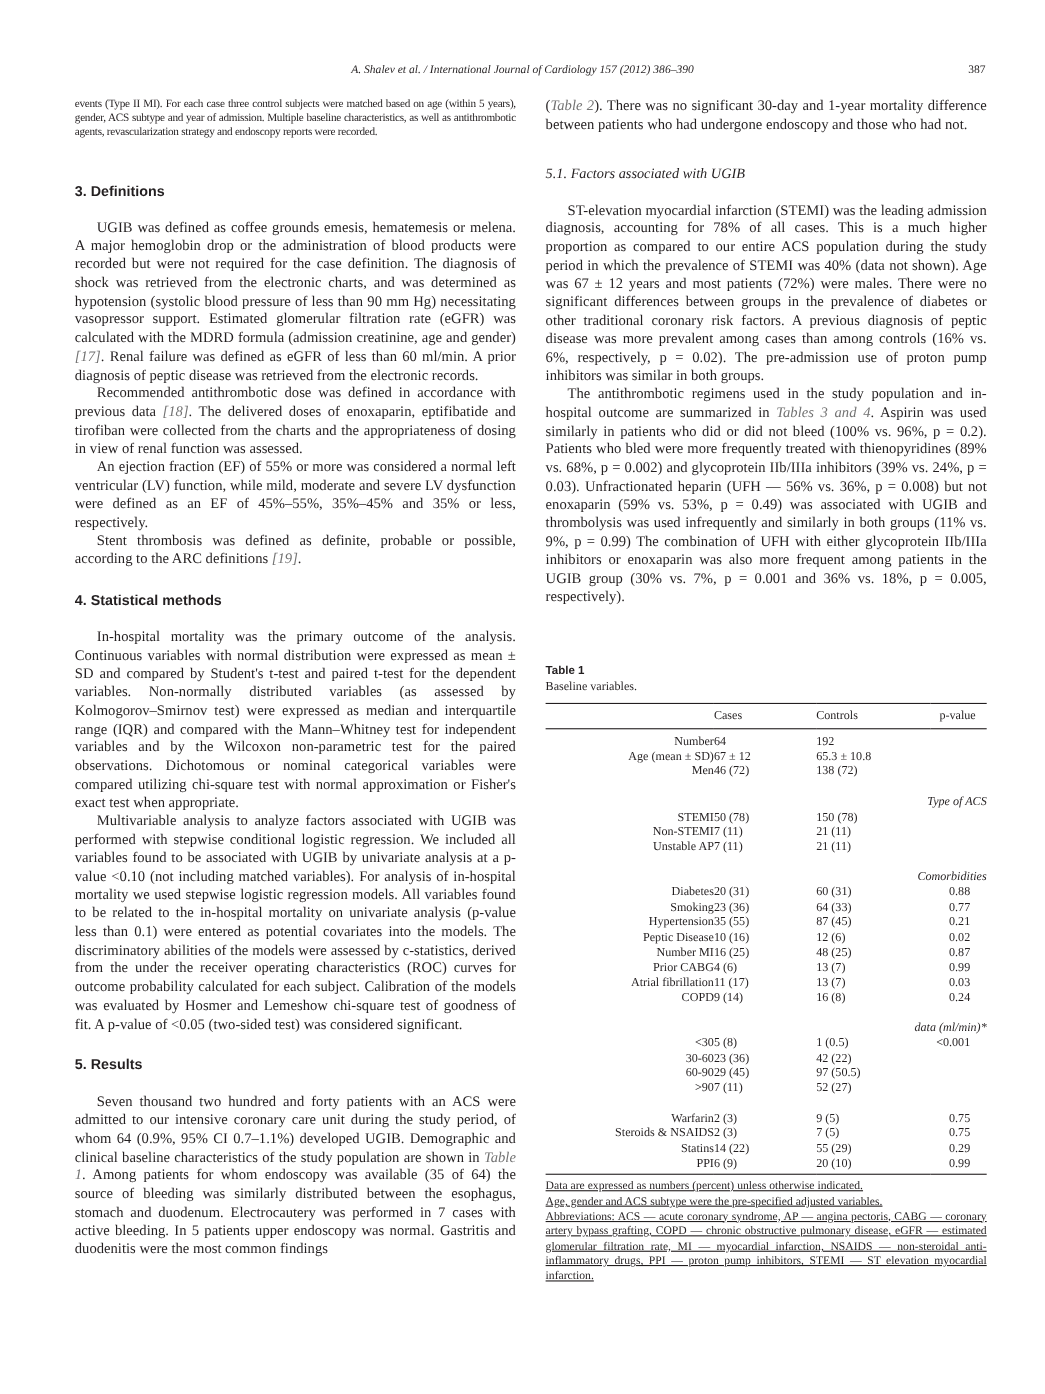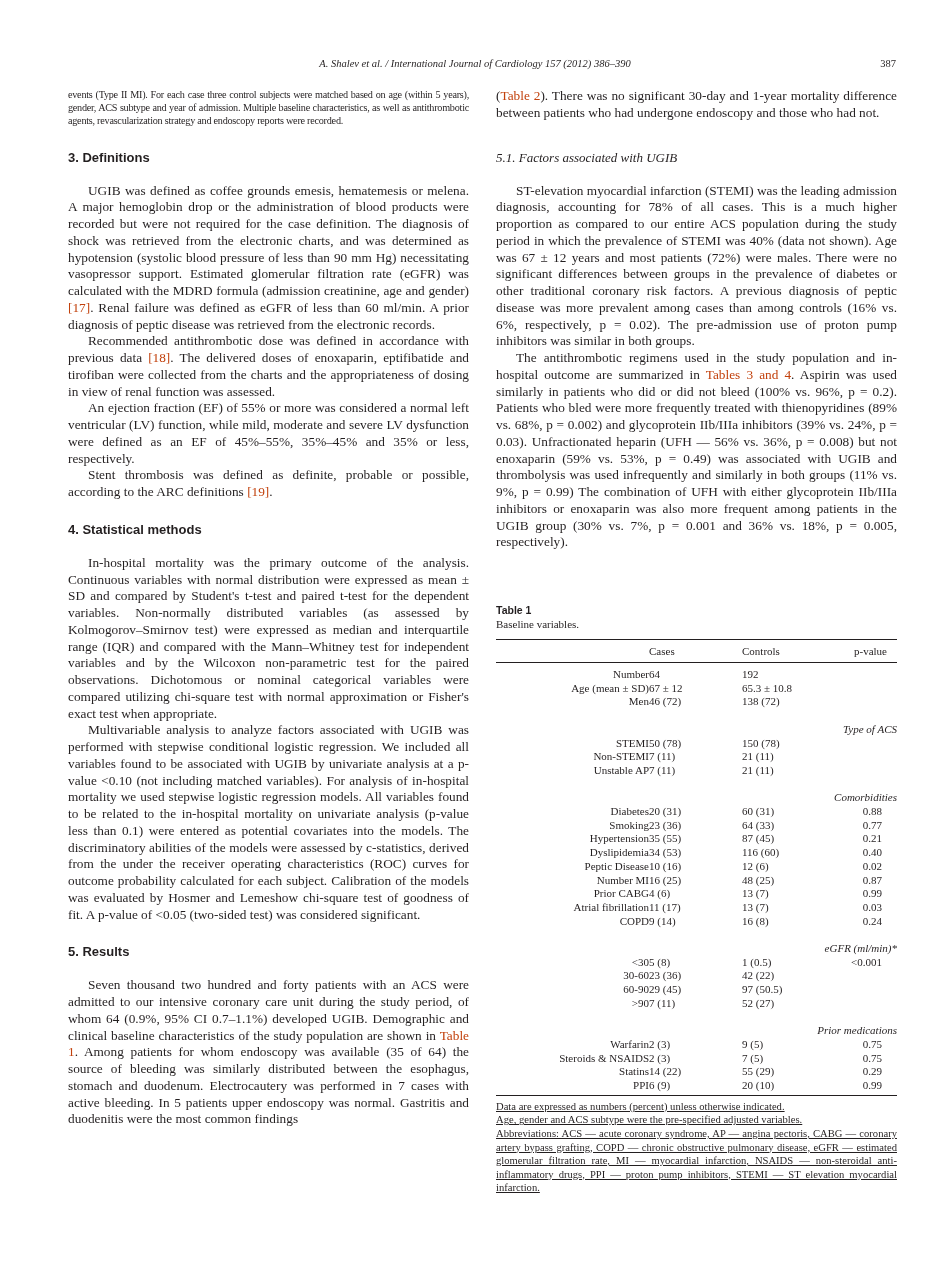--- a/index.html
+++ b/index.html
@@ -10,21 +10,21 @@
                    font-style: italic; font-size: 10.5px; letter-spacing: 0; color: #231f20; top: 0; }
   .page-number { position: absolute; right: 54px; top: 0; font-size: 10.5px; }
 
   .col { position: absolute; top: 88px; width: 401px; }
   .col-left { left: 68px; }
   .col-right { left: 496px; }
 
   p { margin: 0; font-size: 13.3px; line-height: 16.75px; text-align: justify; }
   p.indent { text-indent: 20px; }
   p.small { font-size: 10.2px; line-height: 13.2px; letter-spacing: -0.25px; }
-  .link { color: #c2410c; }
+  .link { color: #737373; font-style: italic; }
   h2 { margin: 0; font-family: "Liberation Sans", "DejaVu Sans", sans-serif;
        font-weight: bold; font-size: 13px; line-height: 16px; }
   h3 { margin: 0; font-style: italic; font-weight: normal; font-size: 13px; line-height: 16px; }
 
   .table-block { position: absolute; left: 496px; top: 604px; width: 401px; }
   .table-label { font-family: "Liberation Sans", "DejaVu Sans", sans-serif; font-weight: bold; font-size: 10.5px; line-height: 13px; }
   .table-caption { font-size: 11px; line-height: 14px; }
   table { border-collapse: collapse; width: 401px; margin-top: 8px; font-size: 11px; }
   table thead tr th { font-weight: normal; text-align: left; padding: 3px 0 3px 0; height: 16px;
                       border-top: 1.2px solid #231f20; border-bottom: 1.2px solid #231f20; }
@@ -47,21 +47,21 @@
 <body>
 
 <div class="running-head">
   <div class="running-title">A. Shalev et al. / International Journal of Cardiology 157 (2012) 386–390</div>
   <div class="page-number">387</div>
 </div>
 
 <div class="col col-left">
   <p class="small">events (Type II MI). For each case three control subjects were matched based on age (within 5 years), gender, ACS subtype and year of admission. Multiple baseline characteristics, as well as antithrombotic agents, revascularization strategy and endoscopy reports were recorded.</p>
 
-  <h2 style="margin-top:22px">3. Definitions</h2>
+  <h2 style="margin-top:38px">3. Definitions</h2>
 
   <p class="indent" style="margin-top:17px"><span>UGIB was defined as coffee grounds emesis, hematemesis or melena. A major hemoglobin drop or the administration of blood products were recorded but were not required for the case definition. The diagnosis of shock was retrieved from the electronic charts, and was determined as hypotension (systolic blood pressure of less than 90 mm Hg) necessitating vasopressor support. Estimated glomerular filtration rate (eGFR) was calculated with the MDRD formula (admission creatinine, age and gender) </span><a class="link">[17]</a><span>. Renal failure was defined as eGFR of less than 60 ml/min. A prior diagnosis of peptic disease was retrieved from the electronic records.</span></p>
   <p class="indent"><span>Recommended antithrombotic dose was defined in accordance with previous data </span><a class="link">[18]</a><span>. The delivered doses of enoxaparin, eptifibatide and tirofiban were collected from the charts and the appropriateness of dosing in view of renal function was assessed.</span></p>
   <p class="indent">An ejection fraction (EF) of 55% or more was considered a normal left ventricular (LV) function, while mild, moderate and severe LV dysfunction were defined as an EF of 45%–55%, 35%–45% and 35% or less, respectively.</p>
   <p class="indent"><span>Stent thrombosis was defined as definite, probable or possible, according to the ARC definitions </span><a class="link">[19]</a><span>.</span></p>
 
   <h2 style="margin-top:21px">4. Statistical methods</h2>
   <p class="indent" style="margin-top:17px">In-hospital mortality was the primary outcome of the analysis. Continuous variables with normal distribution were expressed as mean ± SD and compared by Student's t-test and paired t-test for the dependent variables. Non-normally distributed variables (as assessed by Kolmogorov–Smirnov test) were expressed as median and interquartile range (IQR) and compared with the Mann–Whitney test for independent variables and by the Wilcoxon non-parametric test for the paired observations. Dichotomous or nominal categorical variables were compared utilizing chi-square test with normal approximation or Fisher's exact test when appropriate.</p>
   <p class="indent">Multivariable analysis to analyze factors associated with UGIB was performed with stepwise conditional logistic regression. We included all variables found to be associated with UGIB by univariate analysis at a p-value &lt;0.10 (not including matched variables). For analysis of in-hospital mortality we used stepwise logistic regression models. All variables found to be related to the in-hospital mortality on univariate analysis (p-value less than 0.1) were entered as potential covariates into the models. The discriminatory abilities of the models were assessed by c-statistics, derived from the under the receiver operating characteristics (ROC) curves for outcome probability calculated for each subject. Calibration of the models was evaluated by Hosmer and Lemeshow chi-square test of goodness of fit. A p-value of &lt;0.05 (two-sided test) was considered significant.</p>
 
@@ -150,26 +150,20 @@
           <td class="c-controls">64 (33)</td>
           <td class="c-p">0.77</td>
         </tr>
         <tr>
           <td class="c-var">Hypertension</td>
           <td class="c-cases">35 (55)</td>
           <td class="c-controls">87 (45)</td>
           <td class="c-p">0.21</td>
         </tr>
         <tr>
-          <td class="c-var">Dyslipidemia</td>
-          <td class="c-cases">34 (53)</td>
-          <td class="c-controls">116 (60)</td>
-          <td class="c-p">0.40</td>
-        </tr>
-        <tr>
           <td class="c-var">Peptic Disease</td>
           <td class="c-cases">10 (16)</td>
           <td class="c-controls">12 (6)</td>
           <td class="c-p">0.02</td>
         </tr>
         <tr>
           <td class="c-var">Number MI</td>
           <td class="c-cases">16 (25)</td>
           <td class="c-controls">48 (25)</td>
           <td class="c-p">0.87</td>
@@ -189,21 +183,21 @@
         <tr>
           <td class="c-var">COPD</td>
           <td class="c-cases">9 (14)</td>
           <td class="c-controls">16 (8)</td>
           <td class="c-p">0.24</td>
         </tr>
         <tr class="spacer">
           <td colspan="4"></td>
         </tr>
         <tr class="group">
-          <td class="c-var" colspan="4">eGFR (ml/min)*</td>
+          <td class="c-var" colspan="4">data (ml/min)*</td>
         </tr>
         <tr>
           <td class="c-var">&lt;30</td>
           <td class="c-cases">5 (8)</td>
           <td class="c-controls">1 (0.5)</td>
           <td class="c-p">&lt;0.001</td>
         </tr>
         <tr>
           <td class="c-var">30-60</td>
           <td class="c-cases">23 (36)</td>
@@ -217,23 +211,20 @@
           <td class="c-p"></td>
         </tr>
         <tr>
           <td class="c-var">&gt;90</td>
           <td class="c-cases">7 (11)</td>
           <td class="c-controls">52 (27)</td>
           <td class="c-p"></td>
         </tr>
         <tr class="spacer">
           <td colspan="4"></td>
-        </tr>
-        <tr class="group">
-          <td class="c-var" colspan="4">Prior medications</td>
         </tr>
         <tr>
           <td class="c-var">Warfarin</td>
           <td class="c-cases">2 (3)</td>
           <td class="c-controls">9 (5)</td>
           <td class="c-p">0.75</td>
         </tr>
         <tr>
           <td class="c-var">Steroids &amp; NSAIDS</td>
           <td class="c-cases">2 (3)</td>

